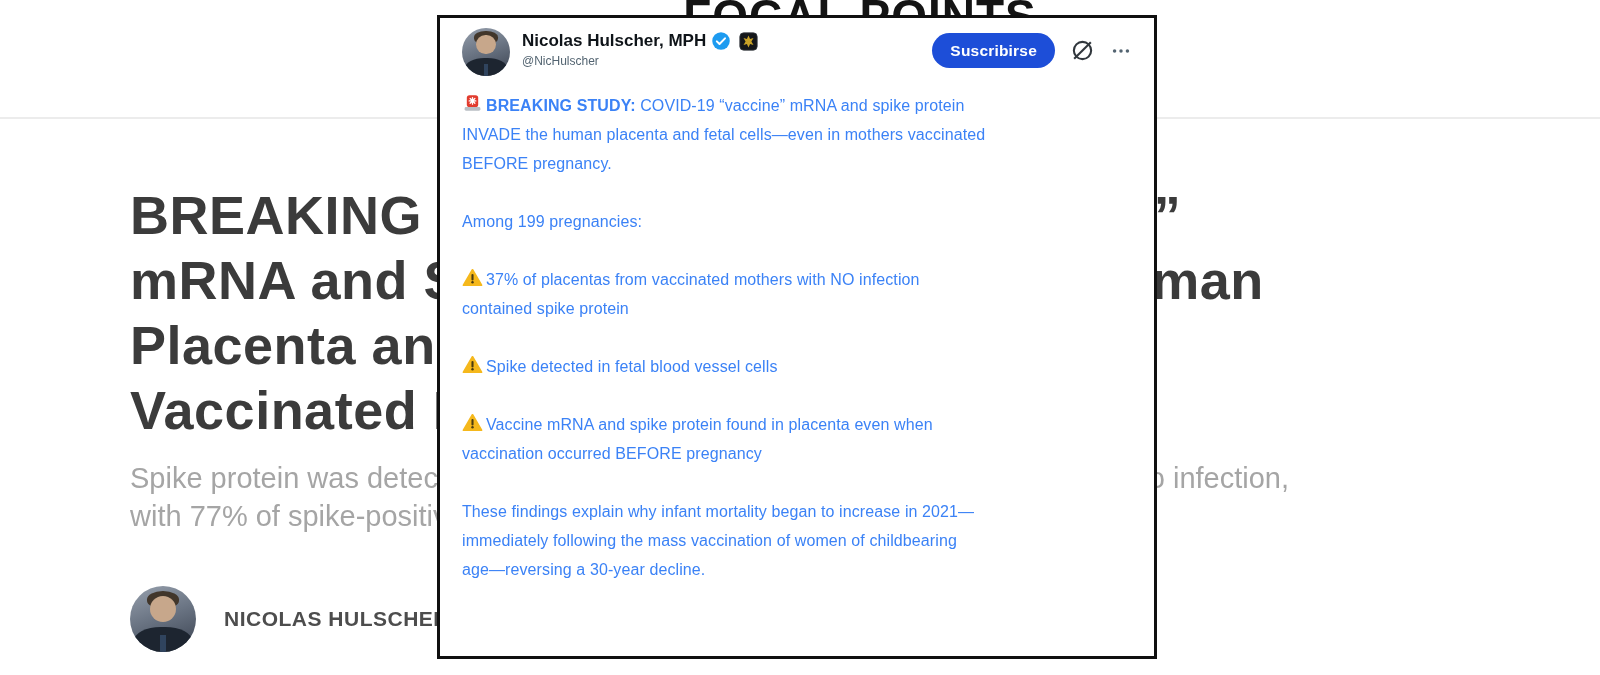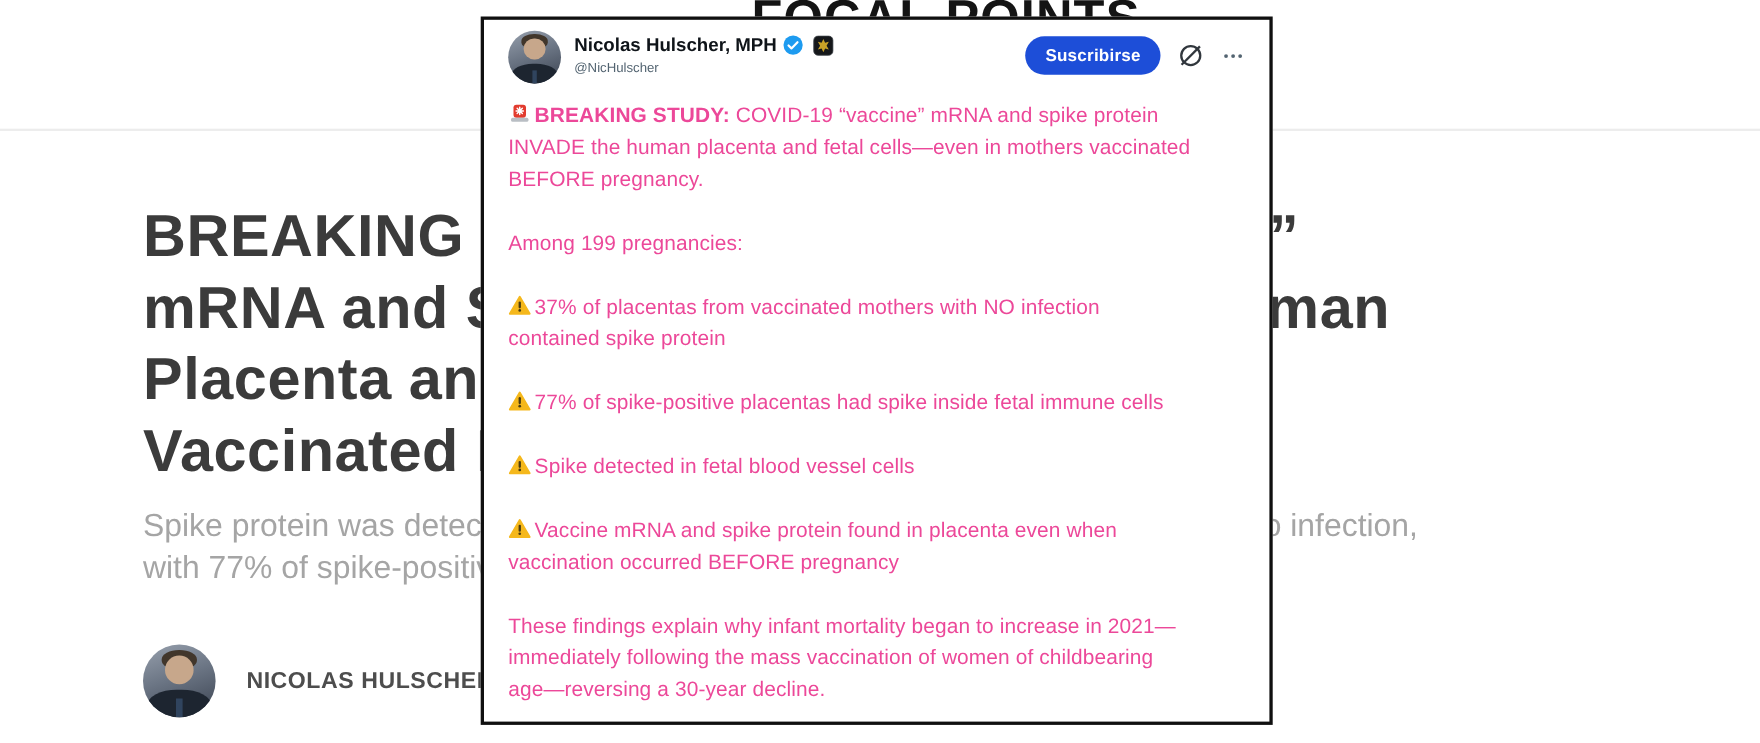--- a/index.html
+++ b/index.html
@@ -45,21 +45,21 @@
   .t-id{margin-left:12px;padding-top:3px;}
   .t-name-row{display:flex;align-items:center;gap:5px;}
   .t-name{font-size:17px;font-weight:700;color:#0f1419;white-space:nowrap;}
   .t-handle{font-size:12px;color:#536471;margin-top:3px;}
   .t-actions{margin-left:auto;display:flex;align-items:center;gap:15px;padding-top:5px;}
   .subscribe-btn{background:#1d4ed8;color:#fff;border:none;border-radius:18px;height:35px;
                  padding:0 18px;font-size:15.5px;font-weight:700;cursor:pointer;
                  font-family:inherit;letter-spacing:.2px;}
   .icon-btn{background:none;border:none;padding:0;cursor:pointer;line-height:0;}
 
-  .t-body{margin-top:15px;font-size:19px;line-height:29px;color:#ec4899;letter-spacing:.1px;}
+  .t-body{margin-top:15px;font-size:16px;line-height:29px;color:#3b82f6;letter-spacing:.1px;}
   .t-body p{margin:0 0 29px 0;}
   .t-body p:last-child{margin-bottom:16px;}
   .pre{white-space:pre-line;}
   .em-icon{display:inline-block;vertical-align:-3px;margin-right:3px;line-height:0;}
 
   svg{display:block;}
 </style>
 </head>
 <body>
 
@@ -163,47 +163,38 @@
         <span class="em-icon">
           <svg width="21" height="21" viewBox="0 0 24 24">
             <path d="M12 3.2L22.3 20.8H1.7z" fill="#f5b81c" stroke="#f5b81c" stroke-width="2" stroke-linejoin="round"></path>
             <path d="M12 9.2v5" stroke="#4a3b10" stroke-width="2.4" stroke-linecap="round"></path>
             <circle cx="12" cy="17.4" r="1.4" fill="#4a3b10"></circle>
           </svg>
         </span><span class="pre">37% of placentas from vaccinated mothers with NO infection
 contained spike protein</span>
       </p>
 
+
       <p>
         <span class="em-icon">
           <svg width="21" height="21" viewBox="0 0 24 24">
             <path d="M12 3.2L22.3 20.8H1.7z" fill="#f5b81c" stroke="#f5b81c" stroke-width="2" stroke-linejoin="round"></path>
             <path d="M12 9.2v5" stroke="#4a3b10" stroke-width="2.4" stroke-linecap="round"></path>
             <circle cx="12" cy="17.4" r="1.4" fill="#4a3b10"></circle>
           </svg>
-        </span><span class="pre">77% of spike-positive placentas had spike inside fetal immune cells</span>
+        </span><span class="pre">Spike detected in fetal blood vessel cells</span>
       </p>
 
       <p>
         <span class="em-icon">
           <svg width="21" height="21" viewBox="0 0 24 24">
             <path d="M12 3.2L22.3 20.8H1.7z" fill="#f5b81c" stroke="#f5b81c" stroke-width="2" stroke-linejoin="round"></path>
             <path d="M12 9.2v5" stroke="#4a3b10" stroke-width="2.4" stroke-linecap="round"></path>
             <circle cx="12" cy="17.4" r="1.4" fill="#4a3b10"></circle>
           </svg>
-        </span><span class="pre">Spike detected in fetal blood vessel cells</span>
-      </p>
-
-      <p>
-        <span class="em-icon">
-          <svg width="21" height="21" viewBox="0 0 24 24">
-            <path d="M12 3.2L22.3 20.8H1.7z" fill="#f5b81c" stroke="#f5b81c" stroke-width="2" stroke-linejoin="round"></path>
-            <path d="M12 9.2v5" stroke="#4a3b10" stroke-width="2.4" stroke-linecap="round"></path>
-            <circle cx="12" cy="17.4" r="1.4" fill="#4a3b10"></circle>
-          </svg>
         </span><span class="pre">Vaccine mRNA and spike protein found in placenta even when
 vaccination occurred BEFORE pregnancy</span>
       </p>
 
       <p>
         <span class="pre">These findings explain why infant mortality began to increase in 2021—
 immediately following the mass vaccination of women of childbearing
 age—reversing a 30-year decline.</span>
       </p>
 

